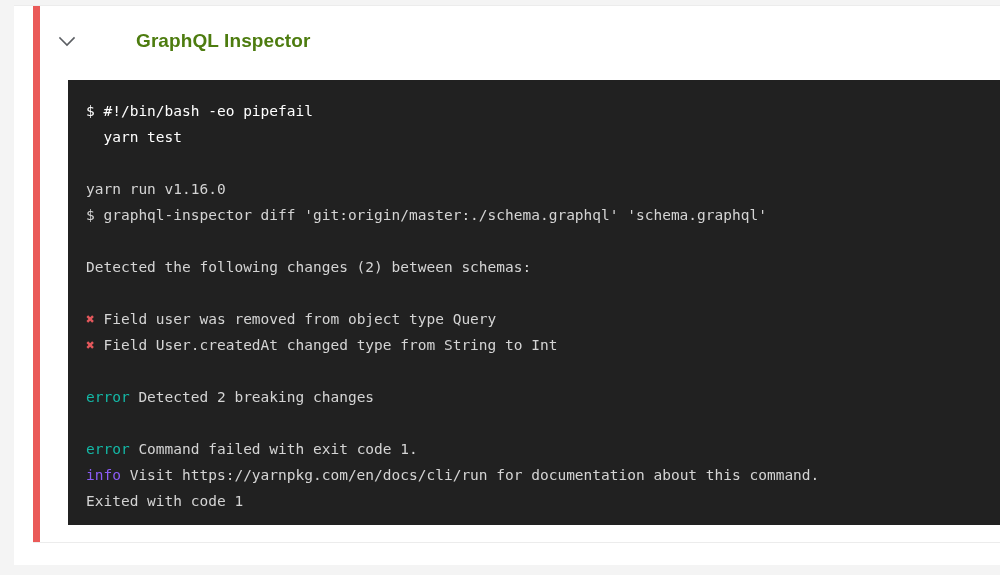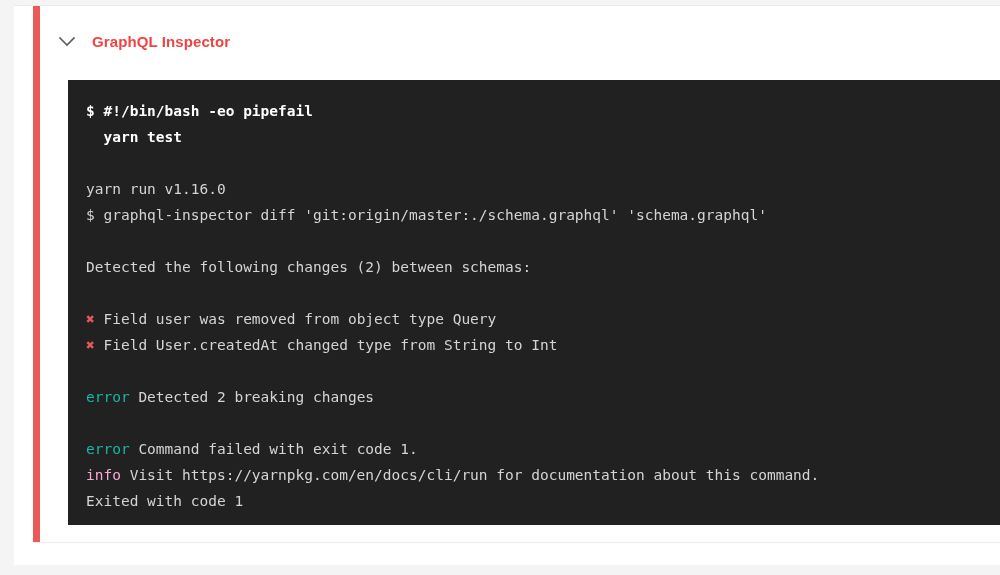--- a/index.html
+++ b/index.html
@@ -56,25 +56,26 @@
 
   .chevron-icon {
     width: 26px;
     height: 26px;
     display: block;
     flex: 0 0 auto;
   }
   .chevron-icon svg { display: block; }
 
   .job-title {
-    font-size: 15px;
+    font-size: 19px;
     font-weight: bold;
-    color: #ef4444;
+    color: #4d7c0f;
     letter-spacing: .1px;
     white-space: nowrap;
+    margin-left: 44px;
   }
 
   
   .terminal {
     position: absolute;
     left: 54px;               
     top: 74px;
     width: 946px;             
     height: 445px;
     background: #212121;
@@ -88,24 +89,24 @@
     font-family: "DejaVu Sans Mono", "Liberation Mono", monospace;
     font-size: 14.5px;
     line-height: 26px;
     color: #d6d6d6;
     white-space: pre;
   }
 
   .line { height: 26px; white-space: pre; }
   .line.blank { color: transparent; }
 
-  .cmd { color: #ffffff; font-weight: bold; }
+  .cmd { color: #ffffff; font-weight: normal; }
   .txt { color: #d4d4d4; margin-top: 33px; }
   .lvl-error { color: #14b8a6; }
-  .lvl-info  { color: #f9a8d4; }
+  .lvl-info  { color: #8b5cf6; }
   .mark-fail { color: #e4585c; font-weight: bold; }
 
   
   .card-divider {
     position: absolute;
     left: 19px;
     top: 536px;
     width: 981px;
     height: 1px;
     background: #ececec;

